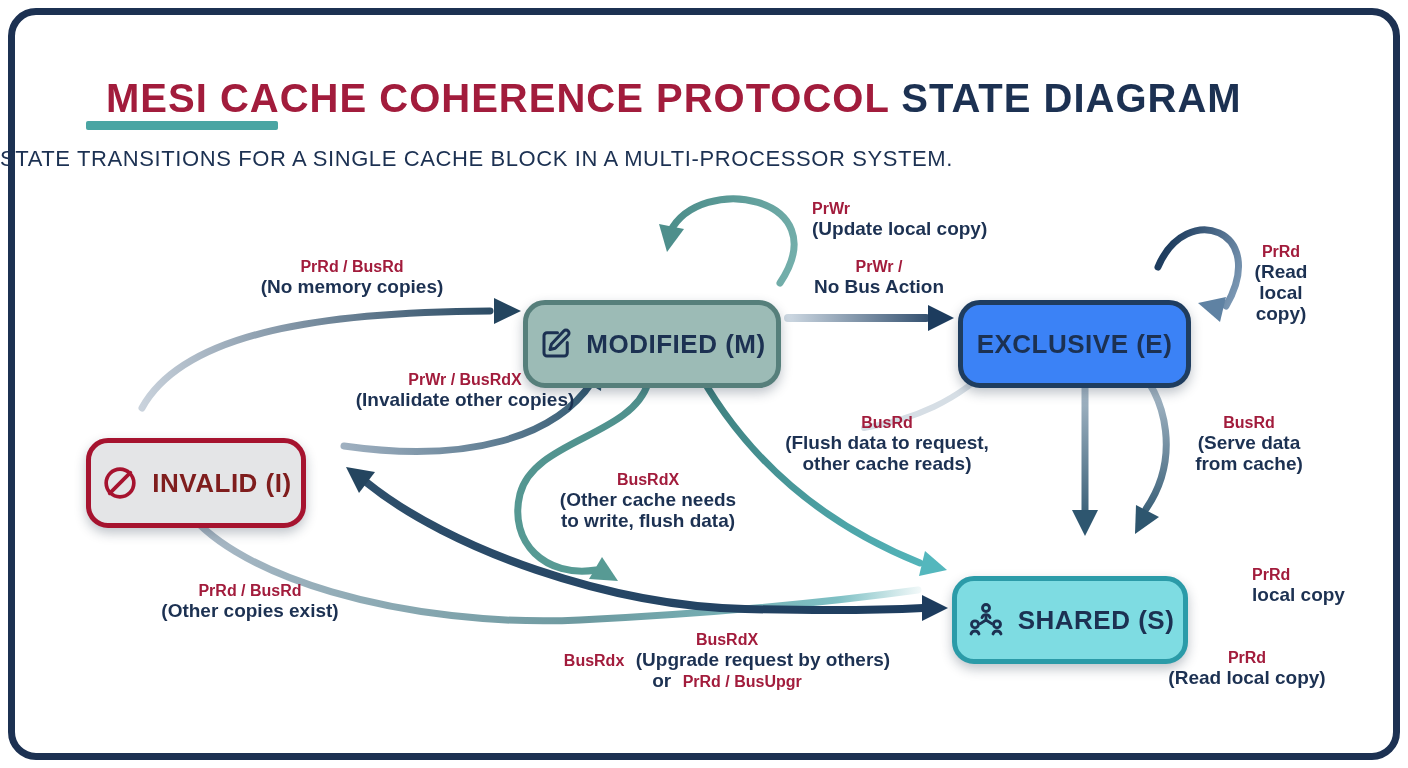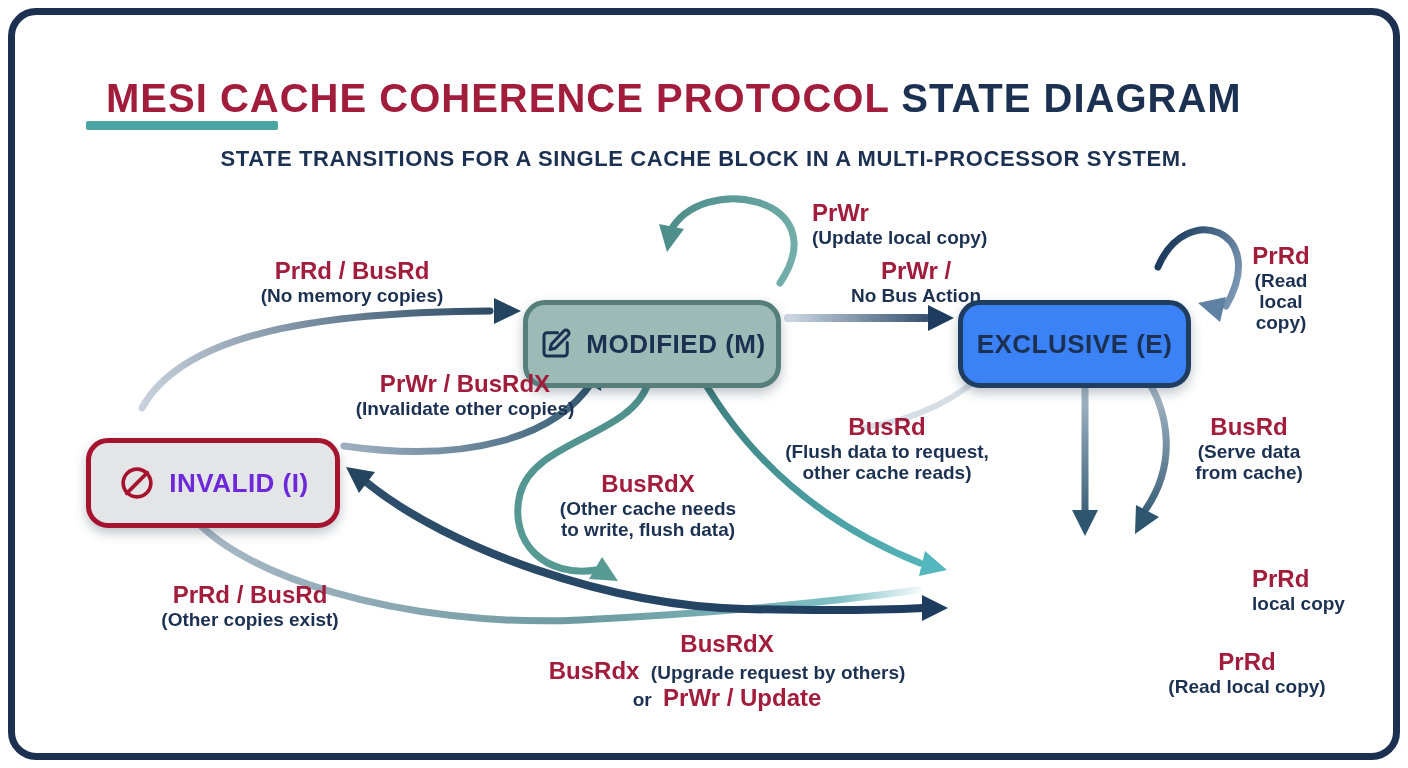--- a/index.html
+++ b/index.html
@@ -18,49 +18,49 @@
     position:absolute; left:86px; top:76px;
     font-size:40px; font-weight:800; letter-spacing:1px; white-space:nowrap;margin-left:20px;
   }
   .title .t-red  { color:#A21C3C; }
   .title .t-navy { color:#1C3152; }
   .title-underline {
     position:absolute; left:86px; top:121px; width:192px; height:9px;
     background:#4AA5A3; border-radius:2px;
   }
   .subtitle {
-    position:absolute; left:0; top:146px; width:1408px; text-align:center;
-    font-size:22px; font-weight:700; letter-spacing:0.6px; color:#1C3152;
+    position:absolute; left:0; top:146px; width:1408px; text-align:left;
+    font-size:22px; font-weight:400; letter-spacing:0.6px; color:#1C3152;
   }
   
   .state {
     position:absolute; box-sizing:border-box; border-radius:22px;
     display:flex; align-items:center; justify-content:center; gap:12px;
     font-weight:800; font-size:26px; letter-spacing:0.5px;
     box-shadow:0 5px 12px rgba(20,40,60,.28);
     margin-top:32px;
   }
   .state svg { flex:0 0 auto; }
   #state-modified  { left:523px; top:268px; width:258px; height:88px;
     background:#9CBBB6; border:5px solid #567F7B; color:#1C3152; }
   #state-exclusive { left:958px; top:268px; width:233px; height:88px;
     background:#3b82f6; border:5px solid #1F3D5F; color:#1C3152; }
-  #state-invalid   { left:86px;  top:406px; width:254px; height:90px;
-    background:#E4E5E7; border:5px solid #A6132F; color:#6d28d9; }
+  #state-invalid   { left:86px;  top:406px; width:220px; height:90px;
+    background:#E4E5E7; border:5px solid #A6132F; color:#7f1d1d; }
   #state-shared    { left:952px; top:544px; width:236px; height:88px;
     background:#7EDCE2; border:5px solid #2B9BA8; color:#1C3152; }
   
   .lbl { position:absolute; text-align:center; transform:translateX(-50%); line-height:1.12; white-space:nowrap; }
   .lbl.left-align { transform:none; text-align:left; }
-  .ev { color:#A21C3C; font-weight:800; font-size:24px; }
+  .ev { color:#A21C3C; font-weight:800; font-size:16px; }
   .nt { color:#1C3152; font-weight:700; font-size:19px; }
   .gap { margin-left:7px; }
   #lbl-i-to-m       { left:352px;  top:258px; }
   #lbl-m-self       { left:812px;  top:200px; }
-  #lbl-m-to-e       { left:916px;  top:258px; }
+  #lbl-m-to-e       { left:879px;  top:258px; }
   #lbl-e-self       { left:1281px; top:243px; }
   #lbl-i-to-m-write { left:465px;  top:371px; }
   #lbl-m-to-s       { left:887px;  top:414px; }
   #lbl-m-busrdx     { left:648px;  top:471px; }
   #lbl-e-to-s       { left:1249px; top:414px; }
   #lbl-s-self       { left:1252px; top:566px; }
   #lbl-i-to-s       { left:250px;  top:582px; }
   #lbl-s-to-i       { left:727px;  top:631px; }
   #lbl-s-prrd       { left:1247px; top:649px; }
   
@@ -177,20 +177,32 @@
   </div>
 
   <div class="state" id="state-invalid">
     <svg width="40" height="40" viewBox="0 0 24 24" fill="none" stroke="#A6132F" stroke-width="2.2" stroke-linecap="round">
       <circle cx="12" cy="12" r="8.3"></circle>
       <line x1="5.8" y1="18.2" x2="18.2" y2="5.8"></line>
     </svg>
     <span>INVALID (I)</span>
   </div>
 
+  <div class="state" id="state-shared">
+    <svg width="40" height="40" viewBox="0 0 24 24" fill="none" stroke="#1C3152" stroke-width="1.7" stroke-linecap="round" stroke-linejoin="round">
+      <circle cx="12" cy="4.8" r="2.1"></circle>
+      <path d="M9.6 10.6 a2.5 2.5 0 0 1 4.8 0"></path>
+      <circle cx="5.4" cy="14.6" r="2.1"></circle>
+      <path d="M3 20.4 a2.5 2.5 0 0 1 4.8 0"></path>
+      <circle cx="18.6" cy="14.6" r="2.1"></circle>
+      <path d="M16.2 20.4 a2.5 2.5 0 0 1 4.8 0"></path>
+      <path d="M12 9.2 V12 M12 12 L8.6 14.2 M12 12 L15.4 14.2"></path>
+    </svg>
+    <span>SHARED (S)</span>
+  </div>
 
   <div class="lbl" id="lbl-i-to-m">
     <div class="ev">PrRd / BusRd</div>
     <div class="nt">(No memory copies)</div>
   </div>
 
   <div class="lbl left-align" id="lbl-m-self">
     <div class="ev">PrWr</div>
     <div class="nt">(Update local copy)</div>
   </div>
@@ -241,21 +253,21 @@
   </div>
 
   <div class="lbl" id="lbl-s-to-i">
     <div class="ev">BusRdX</div>
     <div>
       <span class="ev">BusRdx</span>
       <span class="nt gap">(Upgrade request by others)</span>
     </div>
     <div>
       <span class="nt">or</span>
-      <span class="ev gap">PrWr / Update</span>
+      <span class="ev gap">PrRd / BusUpgr</span>
     </div>
   </div>
 
   <div class="lbl" id="lbl-s-prrd">
     <div class="ev">PrRd</div>
     <div class="nt">(Read local copy)</div>
   </div>
 
   <div class="frame"></div>
 </div>

